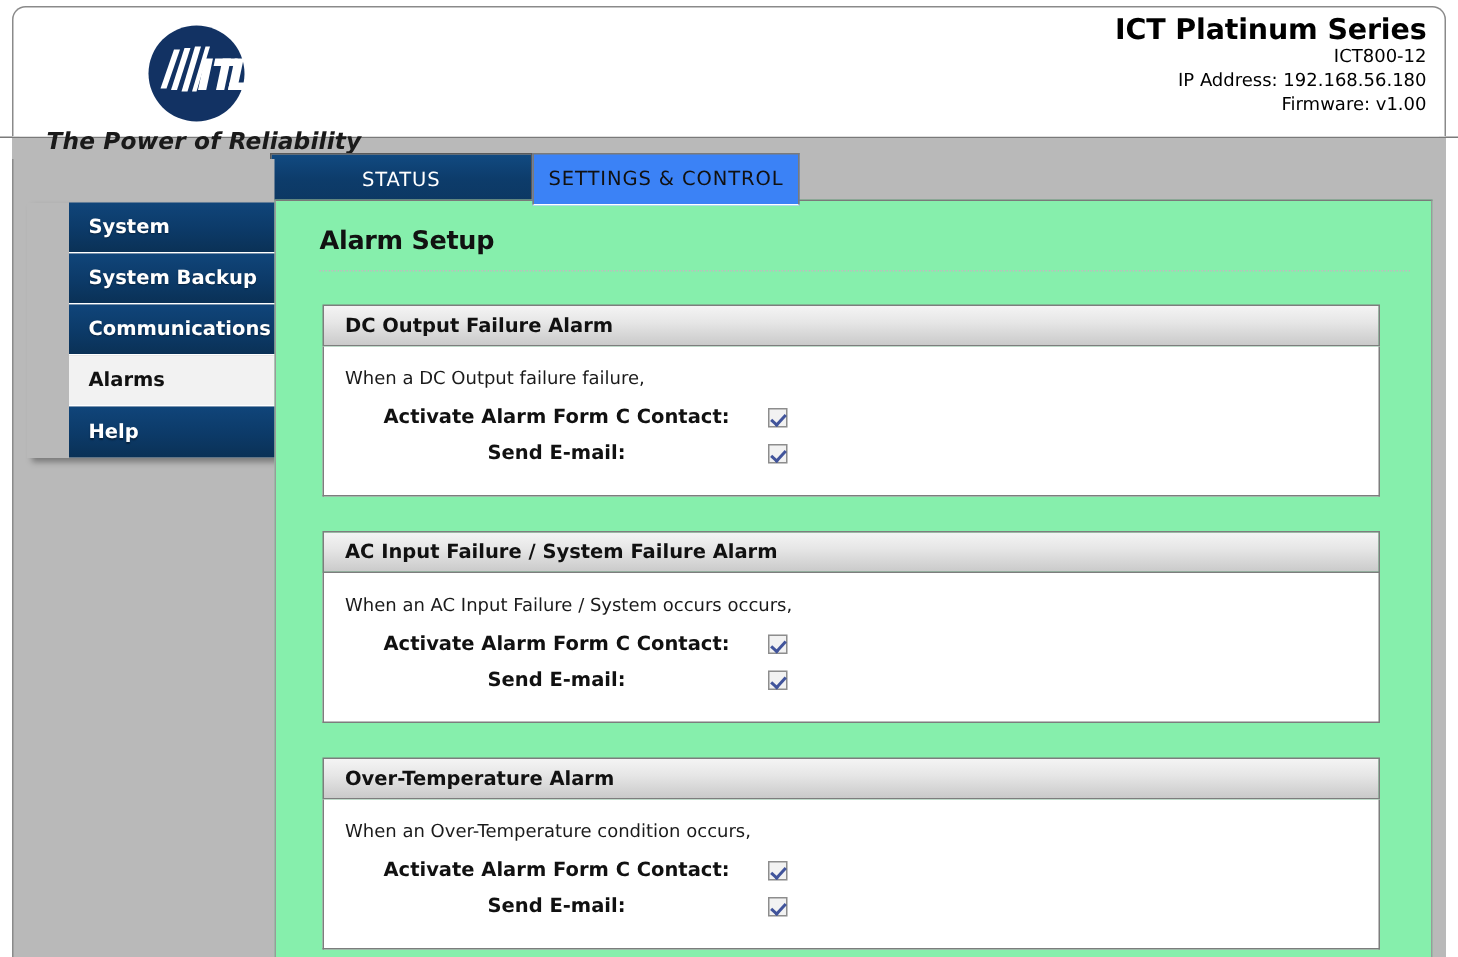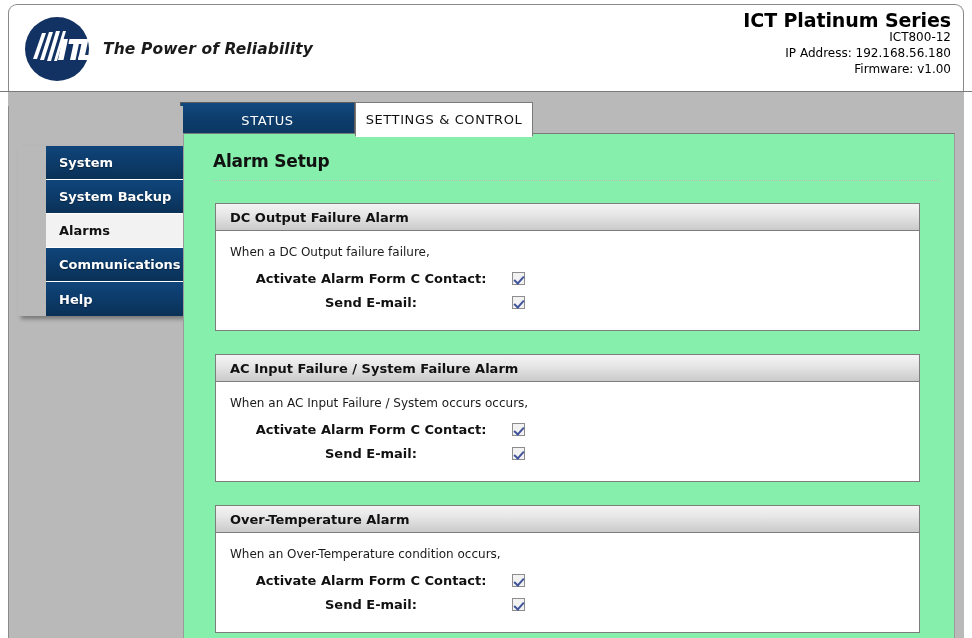--- a/index.html
+++ b/index.html
@@ -47,20 +47,21 @@
     border-radius: 9px 9px 0 0;
     box-sizing: border-box;
   }
 
   .logo-wrap {
     position: absolute;
     left: 12px;
     top: 8px;
     display: flex;
     align-items: center;
+    flex-direction: column;
   }
   .logo-mark {
     width: 72px;
     height: 72px;
     position: relative;
   }
   .tagline {
     font-family: "DejaVu Sans", "Liberation Sans", sans-serif;
     font-style: italic;
     font-size: 15.5px;
@@ -114,21 +115,21 @@
     left: 180px;
     width: 175px;
     background: linear-gradient(to bottom, #114a81 0%, #0d3c6b 48%, #0c3761 100%);
     color: #ffffff;
     border: 1px solid #5a5a5a;
     border-bottom: none;
   }
   .tab.active {
     left: 355px;
     width: 178px;
-    background: #ffffff;
+    background: #3b82f6;
     color: #111111;
     border: 1px solid #7a7a7a;
     border-bottom: 1px solid #ffffff;
     z-index: 3;
   }
 
   
   .sidebar-col {
     position: absolute;
     left: 8px;
@@ -175,21 +176,21 @@
     top: 92px;
     width: 8px;
     bottom: 0;
     background: #ffffff;
   }
 
   
   .nav {
     position: absolute;
     left: 9px;
-    top: 40px;
+    top: 29px;
     width: 140px;
     box-shadow: 3px 3px 4px rgba(0,0,0,0.35);
     padding-left: 28px;
   }
   .nav-item {
     height: 34px;
     display: flex;
     align-items: center;
     padding-left: 13px;
     box-sizing: border-box;
@@ -340,25 +341,25 @@
   <div class="right-rail"></div>
 
   <div class="sidebar-col">
     <div class="nav">
       <div class="nav-item idle">
         <span>System</span>
       </div>
       <div class="nav-item idle">
         <span>System Backup</span>
       </div>
+      <div class="nav-item idle">
+        <span>Communications</span>
+      </div>
       <div class="nav-item current">
         <span>Alarms</span>
-      </div>
-      <div class="nav-item idle">
-        <span>Communications</span>
       </div>
       <div class="nav-item idle">
         <span>Help</span>
       </div>
     </div>
   </div>
 
   <div class="content-panel">
 
     <div class="page-title">Alarm Setup</div>

